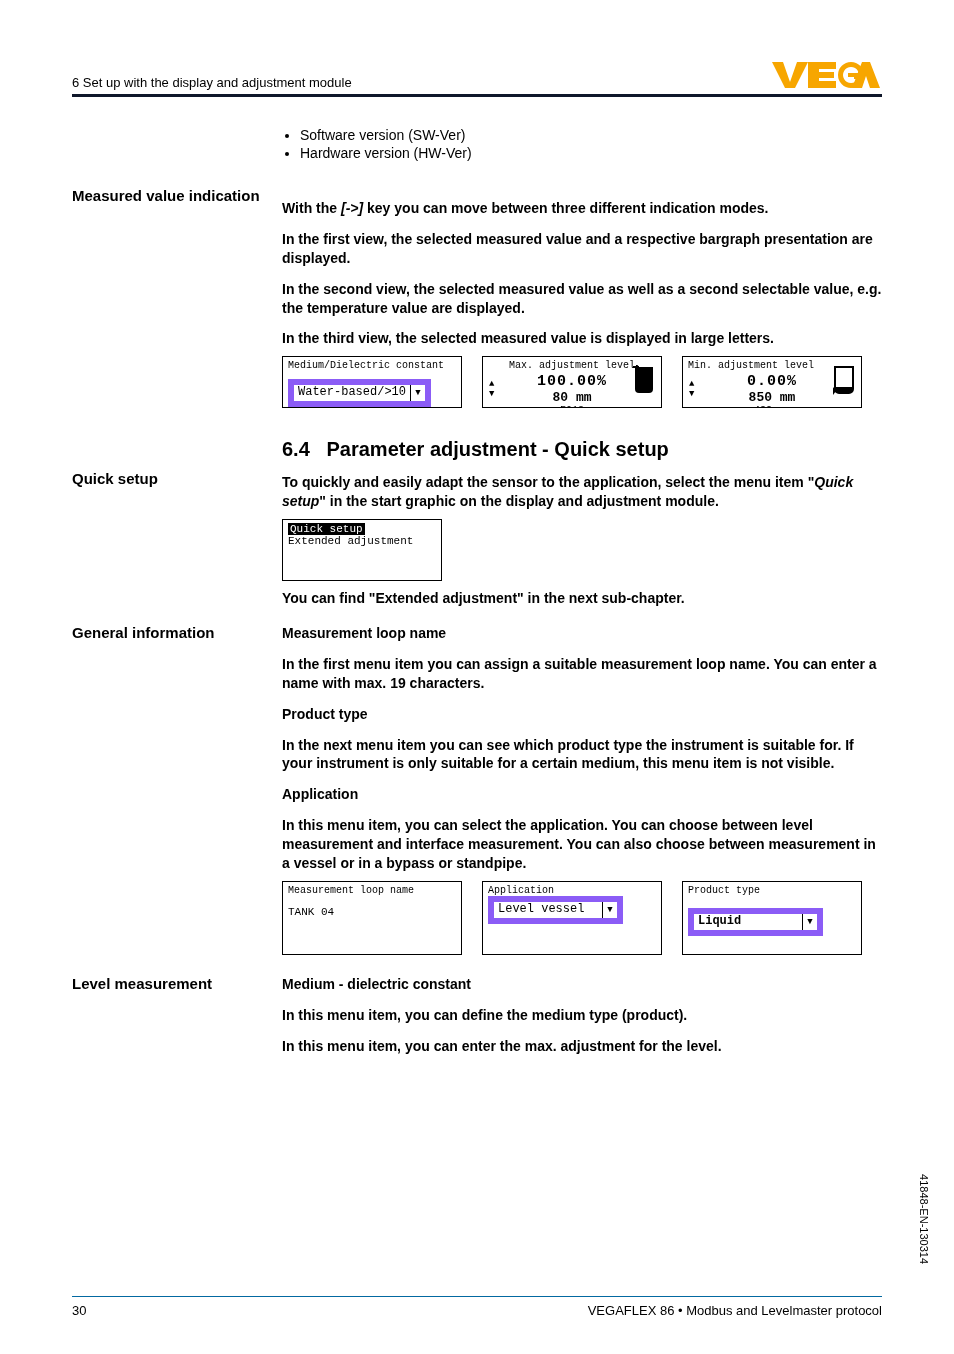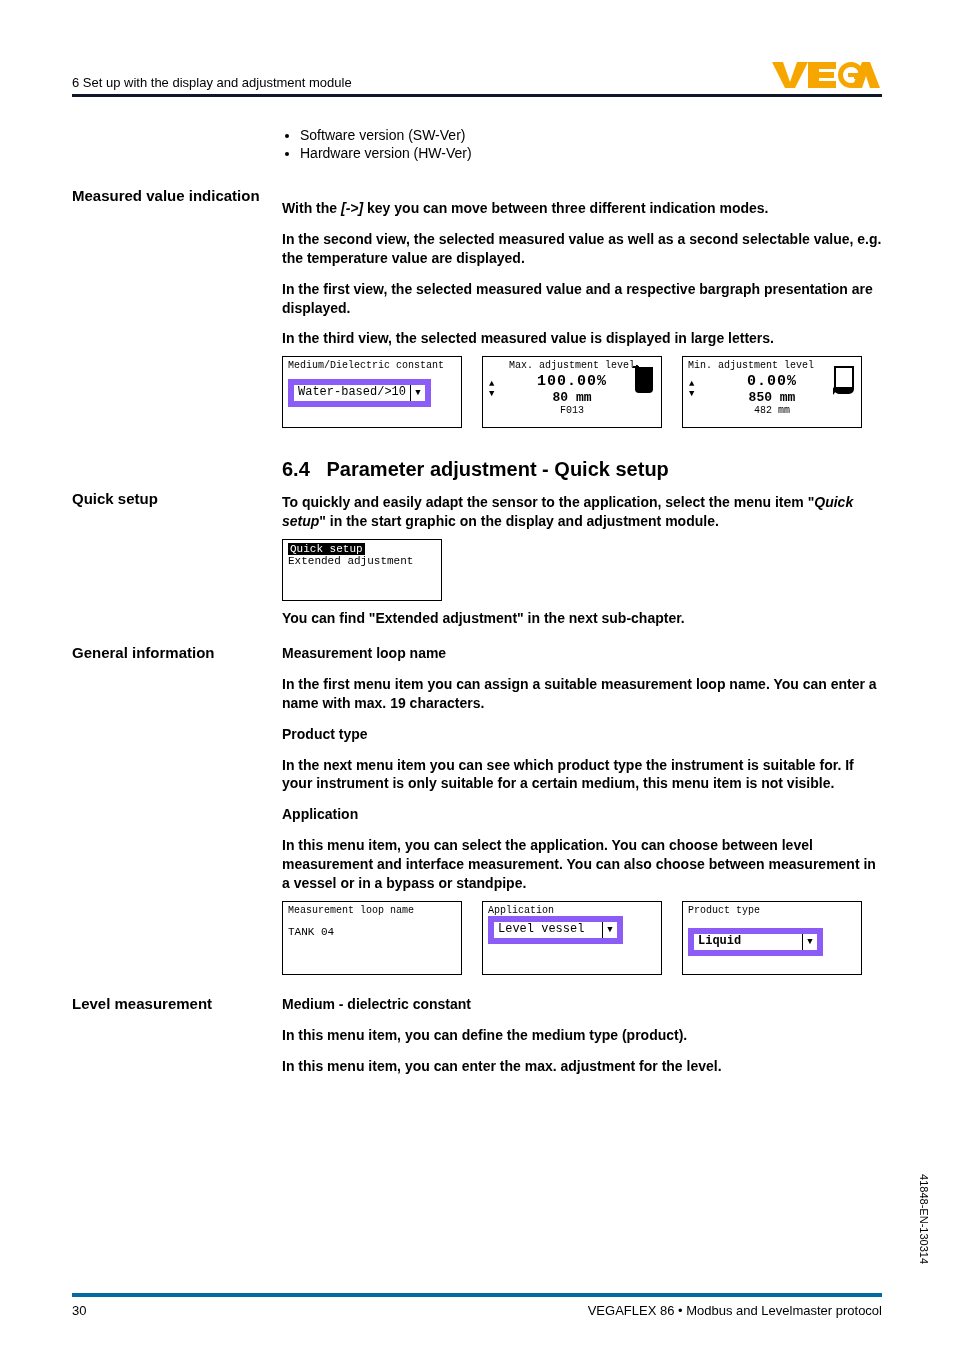--- a/index.html
+++ b/index.html
@@ -81,21 +81,21 @@
     margin-top: 6px;
   }
   .lcd-row {
     display: flex;
     gap: 20px;
     margin: 6px 0 12px 0;
   }
   .lcd {
     border: 1px solid #000;
     width: 180px;
-    height: 72px;
+    height: 52px;
     font-family: "Courier New", monospace;
     font-size: 11px;
     padding: 3px 5px;
     box-sizing: border-box;
     background: #fff;
     position: relative;
     overflow: hidden;
   }
   .lcd .title {
     font-size: 10px;
@@ -133,21 +133,21 @@
     background: #000;
     color: #fff;
     padding: 0 2px;
     display: inline-block;
   }
   .footer {
     position: absolute;
     bottom: 36px;
     left: 72px;
     right: 72px;
-    border-top: 4px solid #0369a1;
+    border-top: 1px solid #0369a1;
     padding-top: 6px;
     display: flex;
     justify-content: space-between;
     font-size: 13px;
   }
   .side-code {
     position: absolute;
     right: 36px;
     bottom: 90px;
     transform: rotate(90deg);
@@ -204,22 +204,22 @@
         </ul>
       </div>
     </div>
 
     <div class="row">
       <div class="sidecol">Measured value indication</div>
       <div class="maincol">
         <p>
           <span>With the </span><b><i>[-&gt;]</i></b><span> key you can move between three different indication modes.</span>
         </p>
+        <p>In the first view, the selected measured value and a respective bargraph presentation are displayed.</p>
         <p>In the second view, the selected measured value as well as a second selectable value, e.g. the temperature value are displayed.</p>
-        <p>In the first view, the selected measured value and a respective bargraph presentation are displayed.</p>
         <p>In the third view, the selected measured value is displayed in large letters.</p>
 
         <div class="lcd-row">
 
           <div class="lcd">
             <div class="title">Medium/Dielectric constant</div>
             <div style="margin-top:8px;">
               <span class="dropdown-box">
                 <span class="val">Water-based/&gt;10</span>
                 <span class="tri">▼</span>

